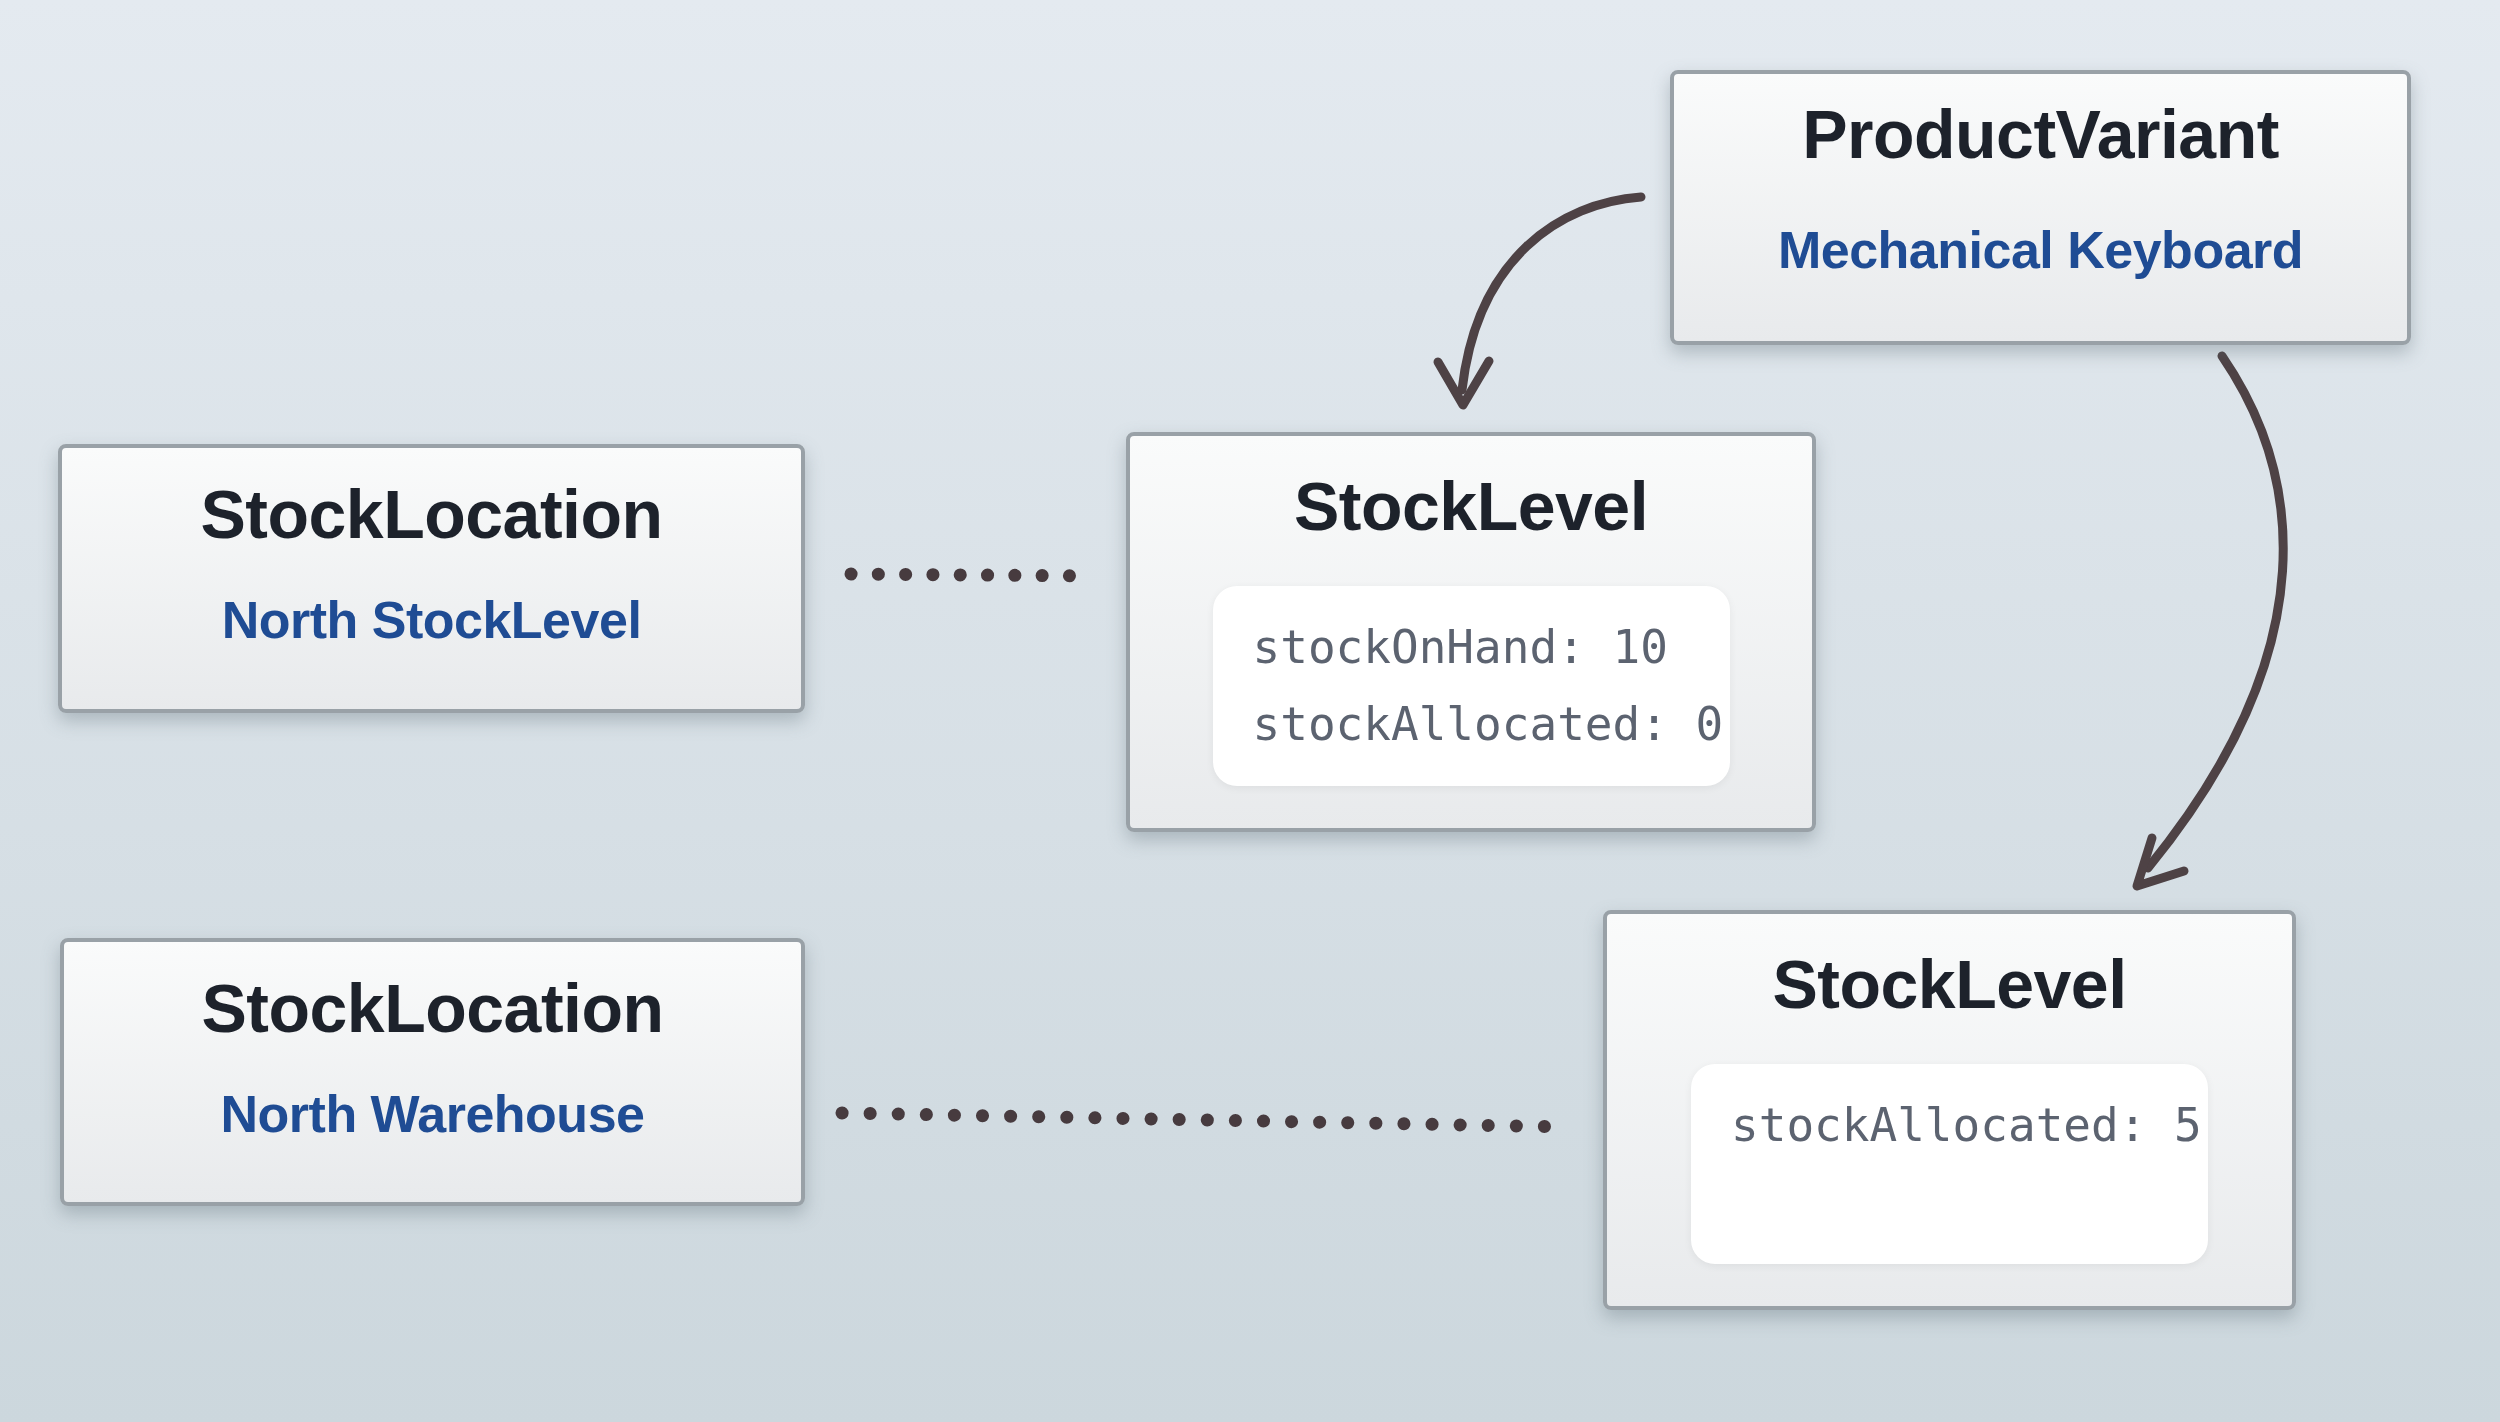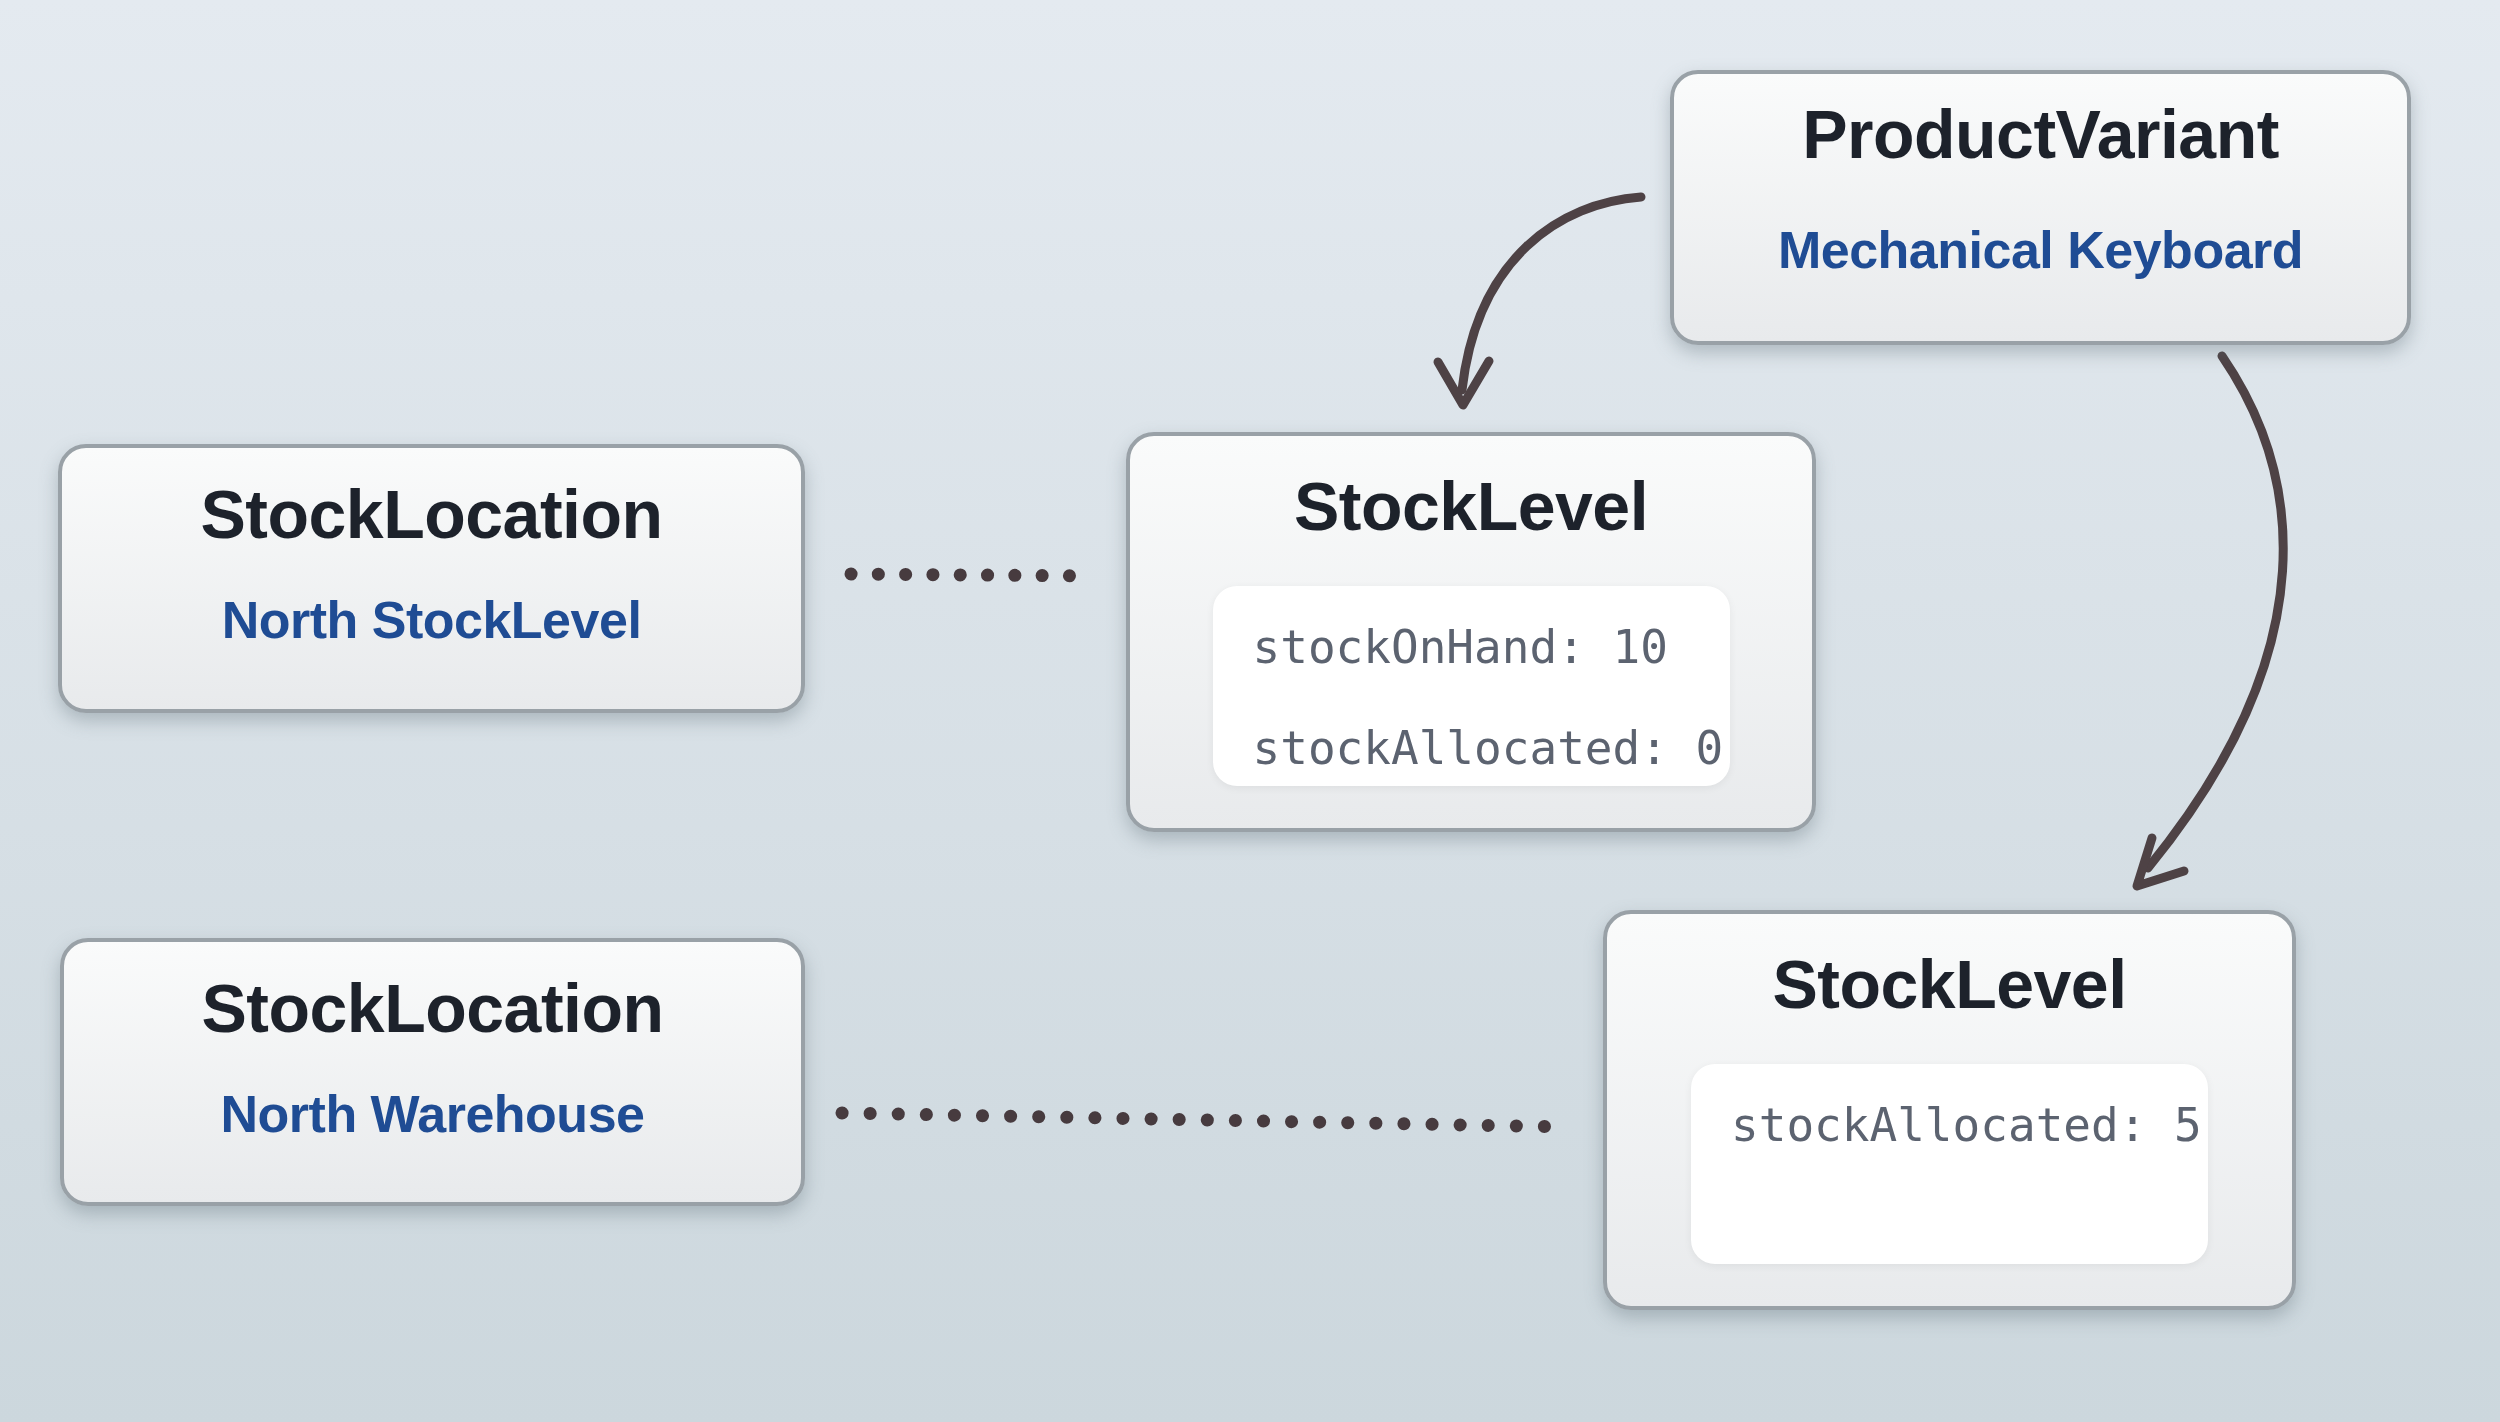--- a/index.html
+++ b/index.html
@@ -43,21 +43,21 @@
   .dotted-link {
     stroke: var(--dot-stroke);
     stroke-width: 13;
     stroke-linecap: round;
     fill: none;
   }
 
   .node {
     position: absolute;
     border: 4px solid var(--node-border);
-    border-radius: 28px;
+    border-radius: 8px;
     background: linear-gradient(180deg, var(--node-fill-top) 0%, var(--node-fill-bottom) 100%);
     box-shadow: 0 8px 18px rgba(90, 105, 115, 0.35);
     display: flex;
     flex-direction: column;
     align-items: center;
   }
 
   .node-title {
     font-size: 68px;
     font-weight: 700;
@@ -87,21 +87,20 @@
   .props-panel {
     margin-top: 40px;
     width: 517px;
     height: 200px;
     border-radius: 24px;
     background: var(--panel-bg);
     box-shadow: 0 2px 8px rgba(0, 0, 0, 0.06);
     padding: 23px 0 0 40px;
     display: flex;
     flex-direction: column;
-    gap: 24px;
   }
   .mono-line {
     font-family: "DejaVu Sans Mono", monospace;
     font-size: 46px;
     line-height: 77px;
     color: var(--mono-text);
     white-space: pre;
   }
 </style>
 </head>

